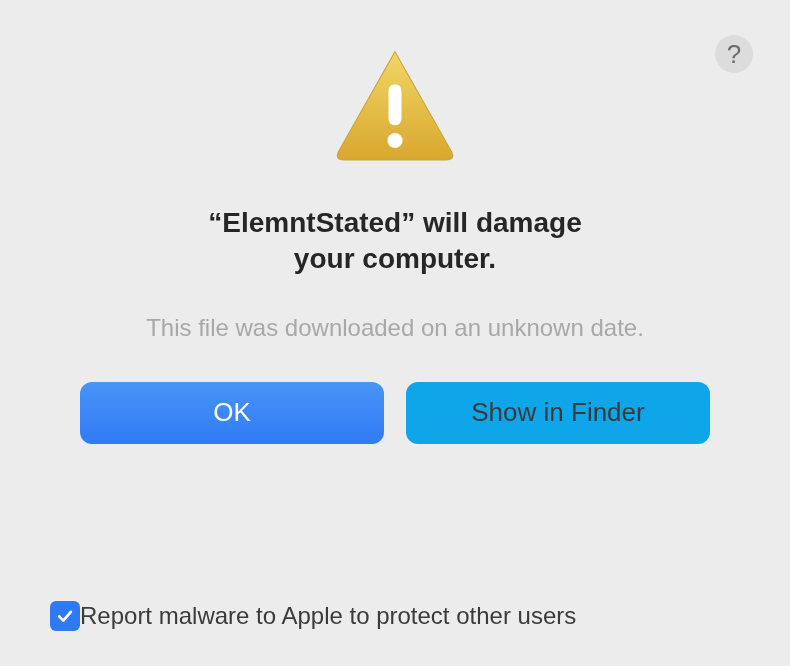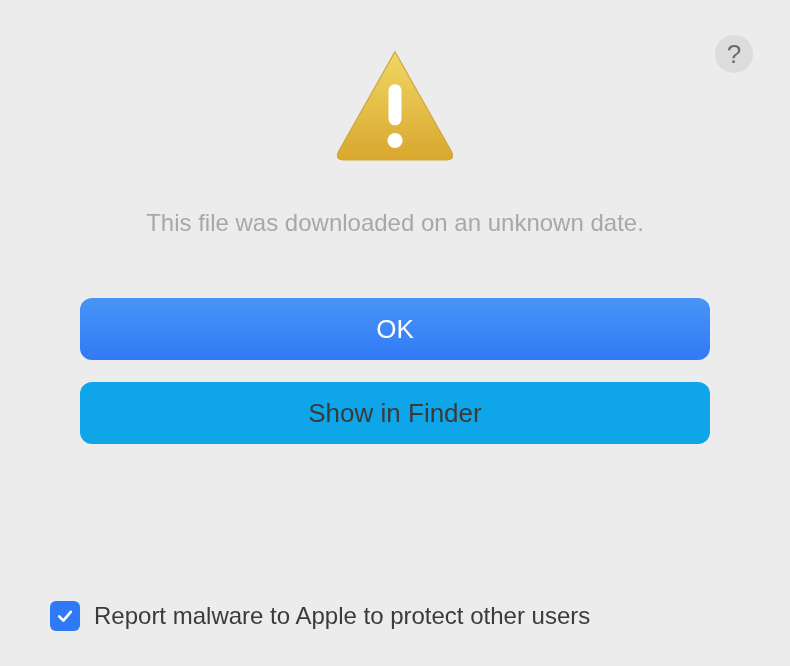--- a/index.html
+++ b/index.html
@@ -68,24 +68,24 @@
     }
     
     .message-subtitle {
       margin-top: 36px;
       font-size: 24px;
       color: #a8a8a8;
       text-align: right;
     }
     
     .buttons {
-      margin-top: 61px;
+      margin-top: 40px;
       width: 100%;
       display: flex;
-      flex-direction: column;
+      flex-direction: row;
       gap: 22px;
       padding: 0 30px;
     }
     
     .btn {
       width: 100%;
       height: 62px;
       border-radius: 12px;
       font-size: 26px;
       font-weight: 400;
@@ -106,21 +106,20 @@
       background: #0ea5e9;
       color: #3a3a3a;
     }
     
     .checkbox-row {
       position: absolute;
       bottom: 30px;
       left: 45px;
       display: flex;
       align-items: center;
-      gap: 14px;
     }
     
     .checkbox {
       width: 30px;
       height: 30px;
       background: #2e79f6;
       border-radius: 6px;
       display: flex;
       align-items: center;
       justify-content: center;
@@ -153,20 +152,24 @@
           <stop offset="0%" stop-color="#f0d765"></stop>
           <stop offset="100%" stop-color="#d9a72e"></stop>
         </linearGradient>
       </defs>
       <path d="M60 8 L112 100 Q116 108 107 108 L13 108 Q4 108 8 100 Z" fill="url(#triGrad)" stroke="#caa53a" stroke-width="1"></path>
       <rect x="54" y="38" width="12" height="38" rx="6" fill="white"></rect>
       <circle cx="60" cy="90" r="7" fill="white"></circle>
     </svg>
   </div>
 
+  <div class="message-title">
+    <span>“ElemntStated” will damage</span><br>
+    <span>your computer.</span>
+  </div>
 
   <div class="message-subtitle">This file was downloaded on an unknown date.</div>
 
   <div class="buttons">
     <button class="btn btn-primary">OK</button>
     <button class="btn btn-secondary">Show in Finder</button>
   </div>
 
   <div class="checkbox-row">
     <div class="checkbox">

